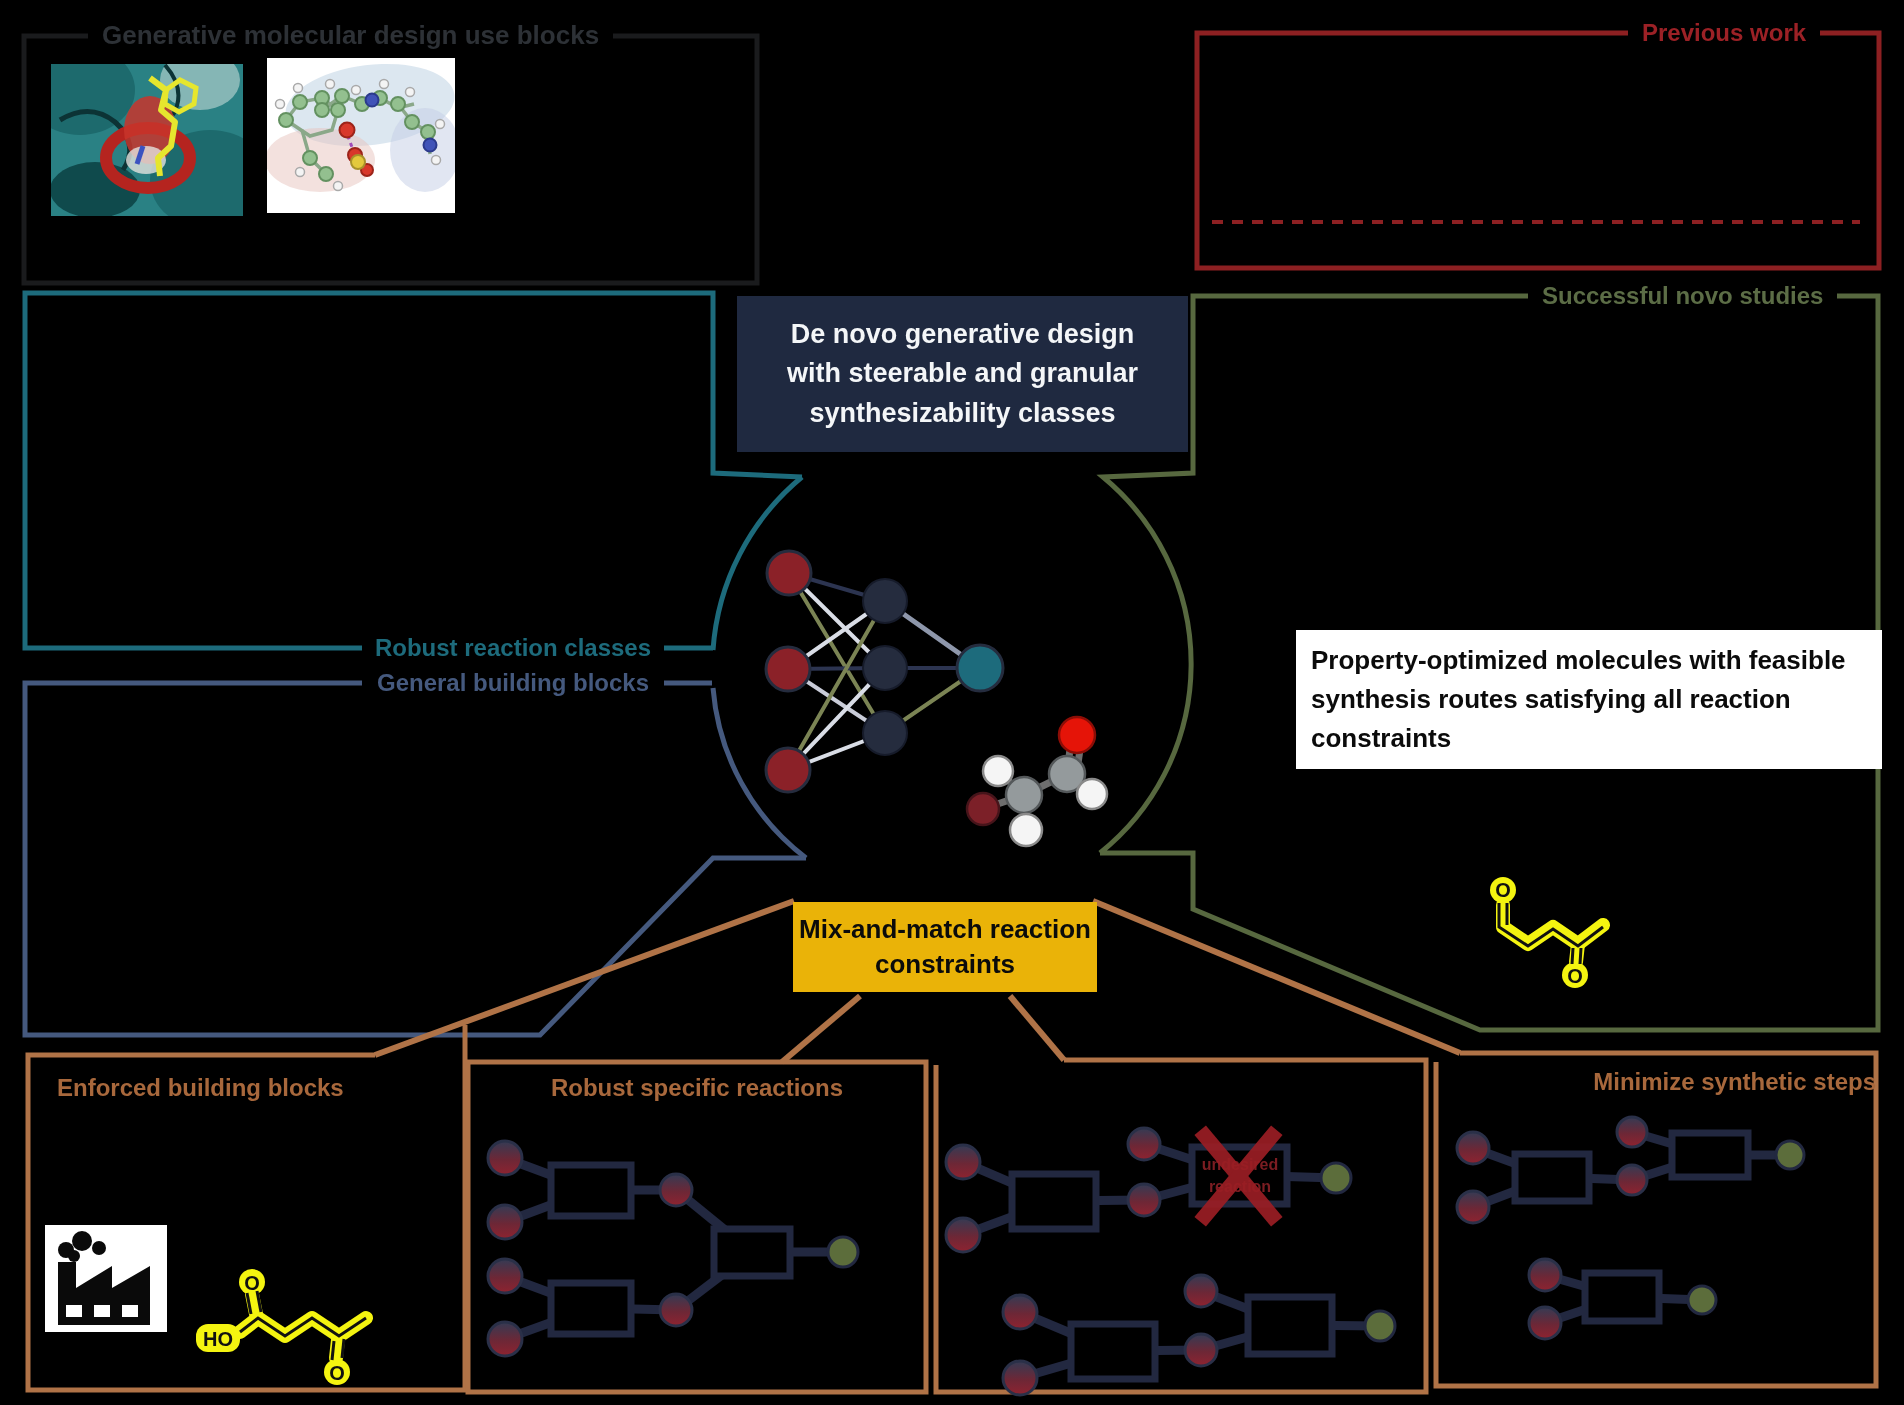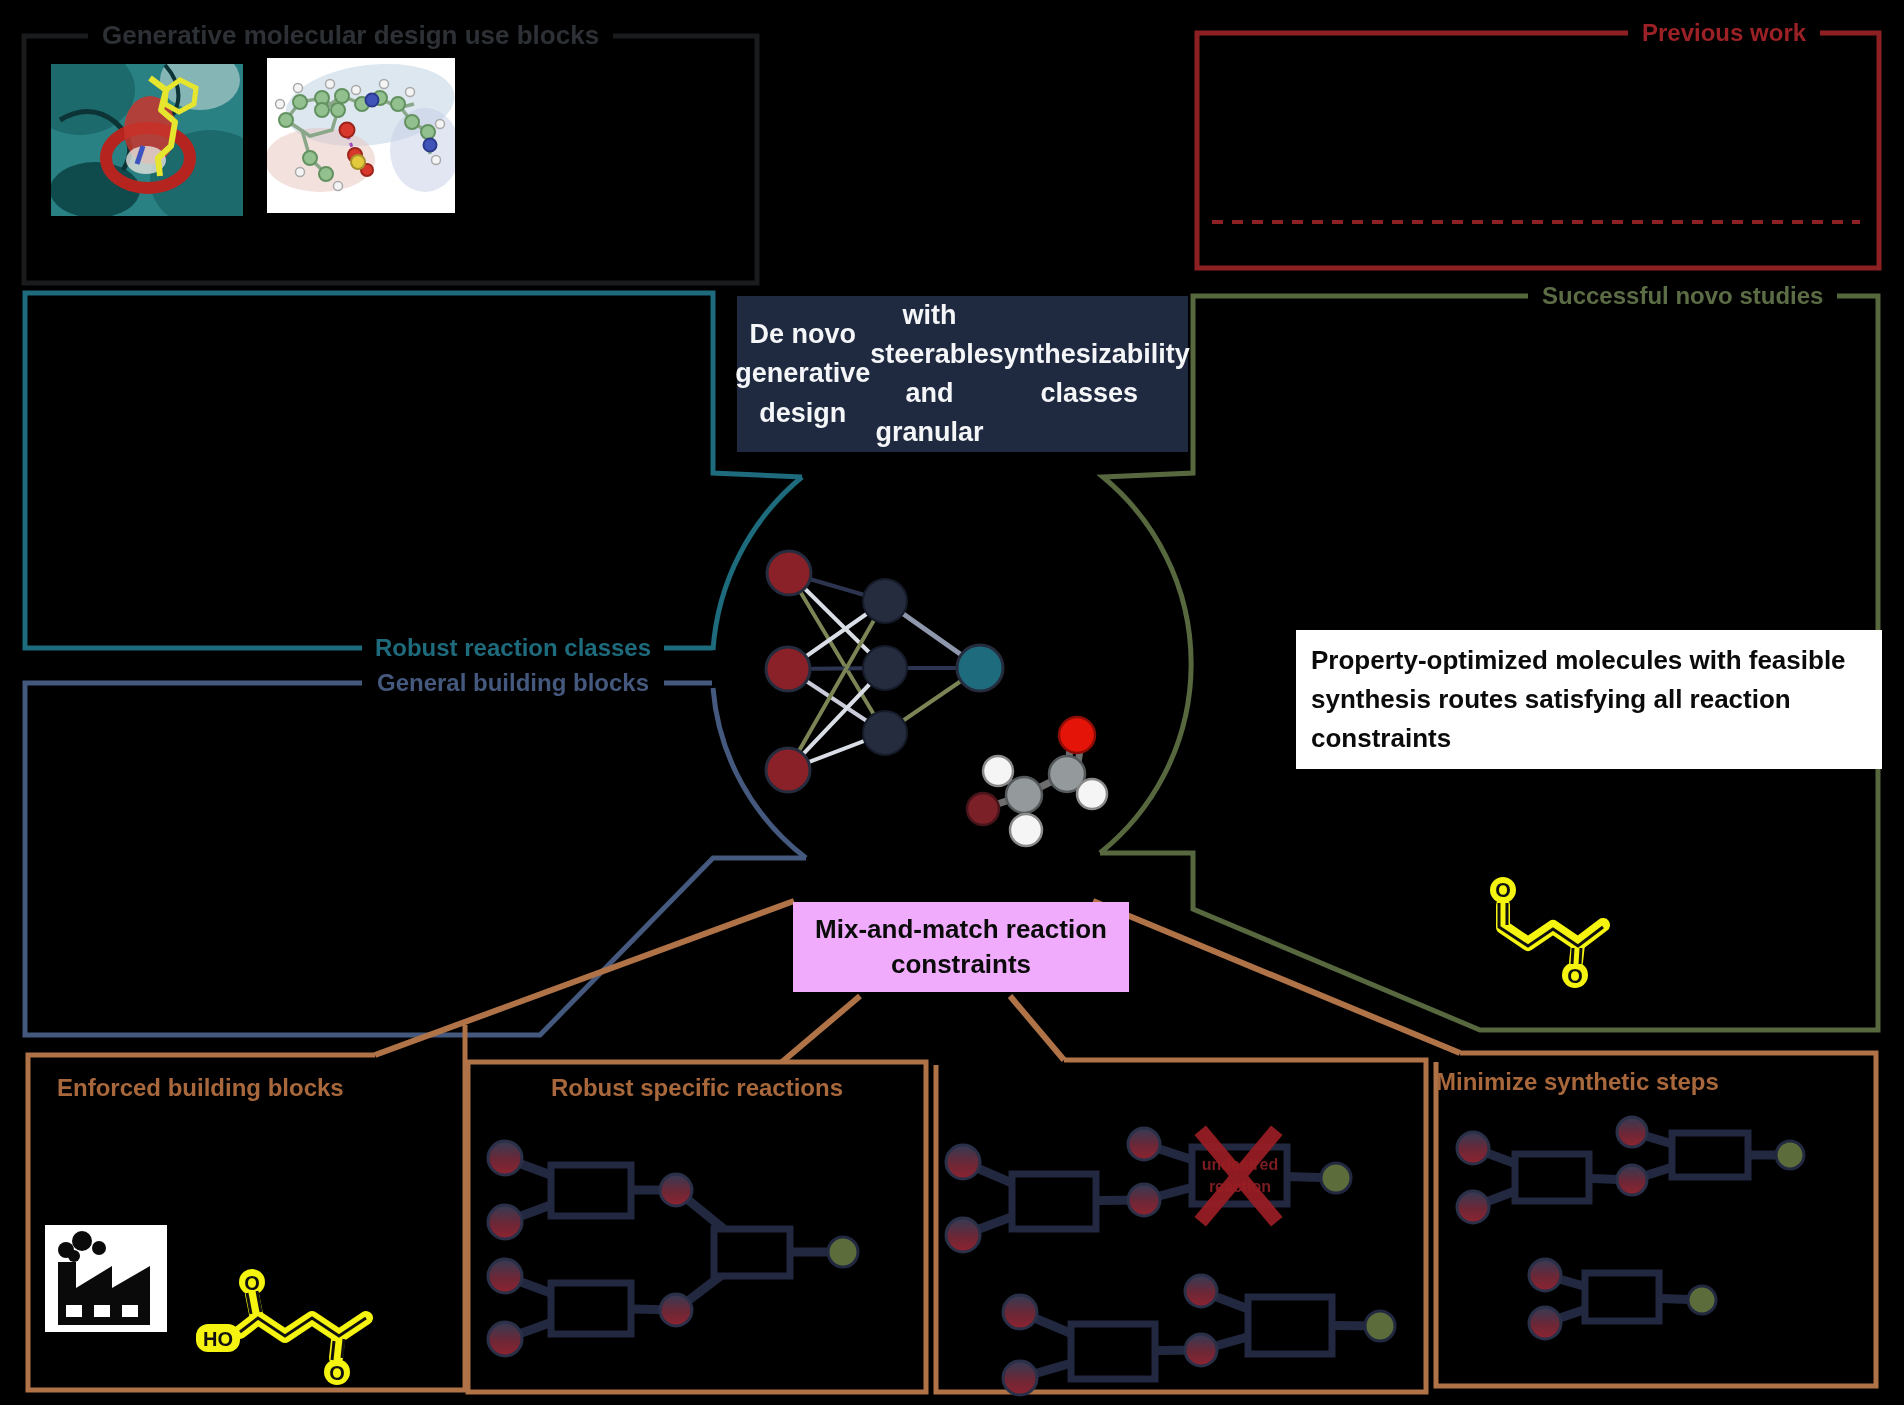--- a/index.html
+++ b/index.html
@@ -5,23 +5,23 @@
   html,body{margin:0;padding:0;background:#000;}
   #canvas{position:relative;width:1904px;height:1405px;background:#000;overflow:hidden;
           font-family:"Liberation Sans","DejaVu Sans",sans-serif;}
   #fig-svg{position:absolute;left:0;top:0;}
   .lbl{position:absolute;font-weight:bold;background:#000;white-space:nowrap;
        display:flex;align-items:center;justify-content:center;}
   .boxtitle{position:absolute;font-weight:bold;white-space:nowrap;}
   .callout{position:absolute;background:#fff;color:#0b0b0b;font-weight:bold;}
   .center-title{position:absolute;left:737px;top:296px;width:451px;height:156px;
        background:#1f2940;color:#f4f6f8;font-weight:bold;font-size:27px;line-height:1.45;
-       display:flex;flex-direction:row;align-items:center;justify-content:center;text-align:center;}
-  .mix-box{position:absolute;left:793px;top:902px;width:304px;background:#f0abfc;color:#0b0b0b;
-       font-weight:bold;font-size:26px;line-height:1.35;text-align:center;padding:10px 16px;}
+       display:flex;flex-direction:column;align-items:center;justify-content:center;text-align:center;}
+  .mix-box{position:absolute;left:793px;top:902px;width:304px;background:#eab308;color:#0b0b0b;
+       font-weight:bold;font-size:26px;line-height:1.35;text-align:center;padding:10px 0;}
 </style>
 </head>
 <body>
 
 <div id="canvas">
 
 <svg id="fig-svg" width="1904" height="1405" viewBox="0 0 1904 1405">
   <defs>
     <linearGradient id="ng" x1="0" y1="0" x2="0" y2="1">
       <stop offset="0%" stop-color="#343b54"></stop>
@@ -350,15 +350,15 @@
 
 <div class="callout" style="left:1272px;top:630px;width:556px;padding:11px 15px;font-size:26px;line-height:1.5;margin-left:24px;">Property-optimized molecules with feasible synthesis routes satisfying all reaction constraints</div>
 
 <div class="mix-box">Mix-and-match reaction constraints</div>
 
 <div class="boxtitle" style="left:57px;top:1074px;font-size:24px;color:#a8683c;">Enforced building blocks</div>
 
 <div class="boxtitle" style="left:468px;top:1074px;width:458px;text-align:center;font-size:24px;color:#a8683c;">Robust specific reactions</div>
 
 
-<div class="boxtitle" style="left:1436px;top:1068px;width:440px;text-align:left;font-size:24px;color:#a8683c;">Minimize synthetic steps</div>
+<div class="boxtitle" style="left:1436px;top:1068px;width:440px;text-align:right;font-size:24px;color:#a8683c;">Minimize synthetic steps</div>
 
 </div>
 
 </body></html>

